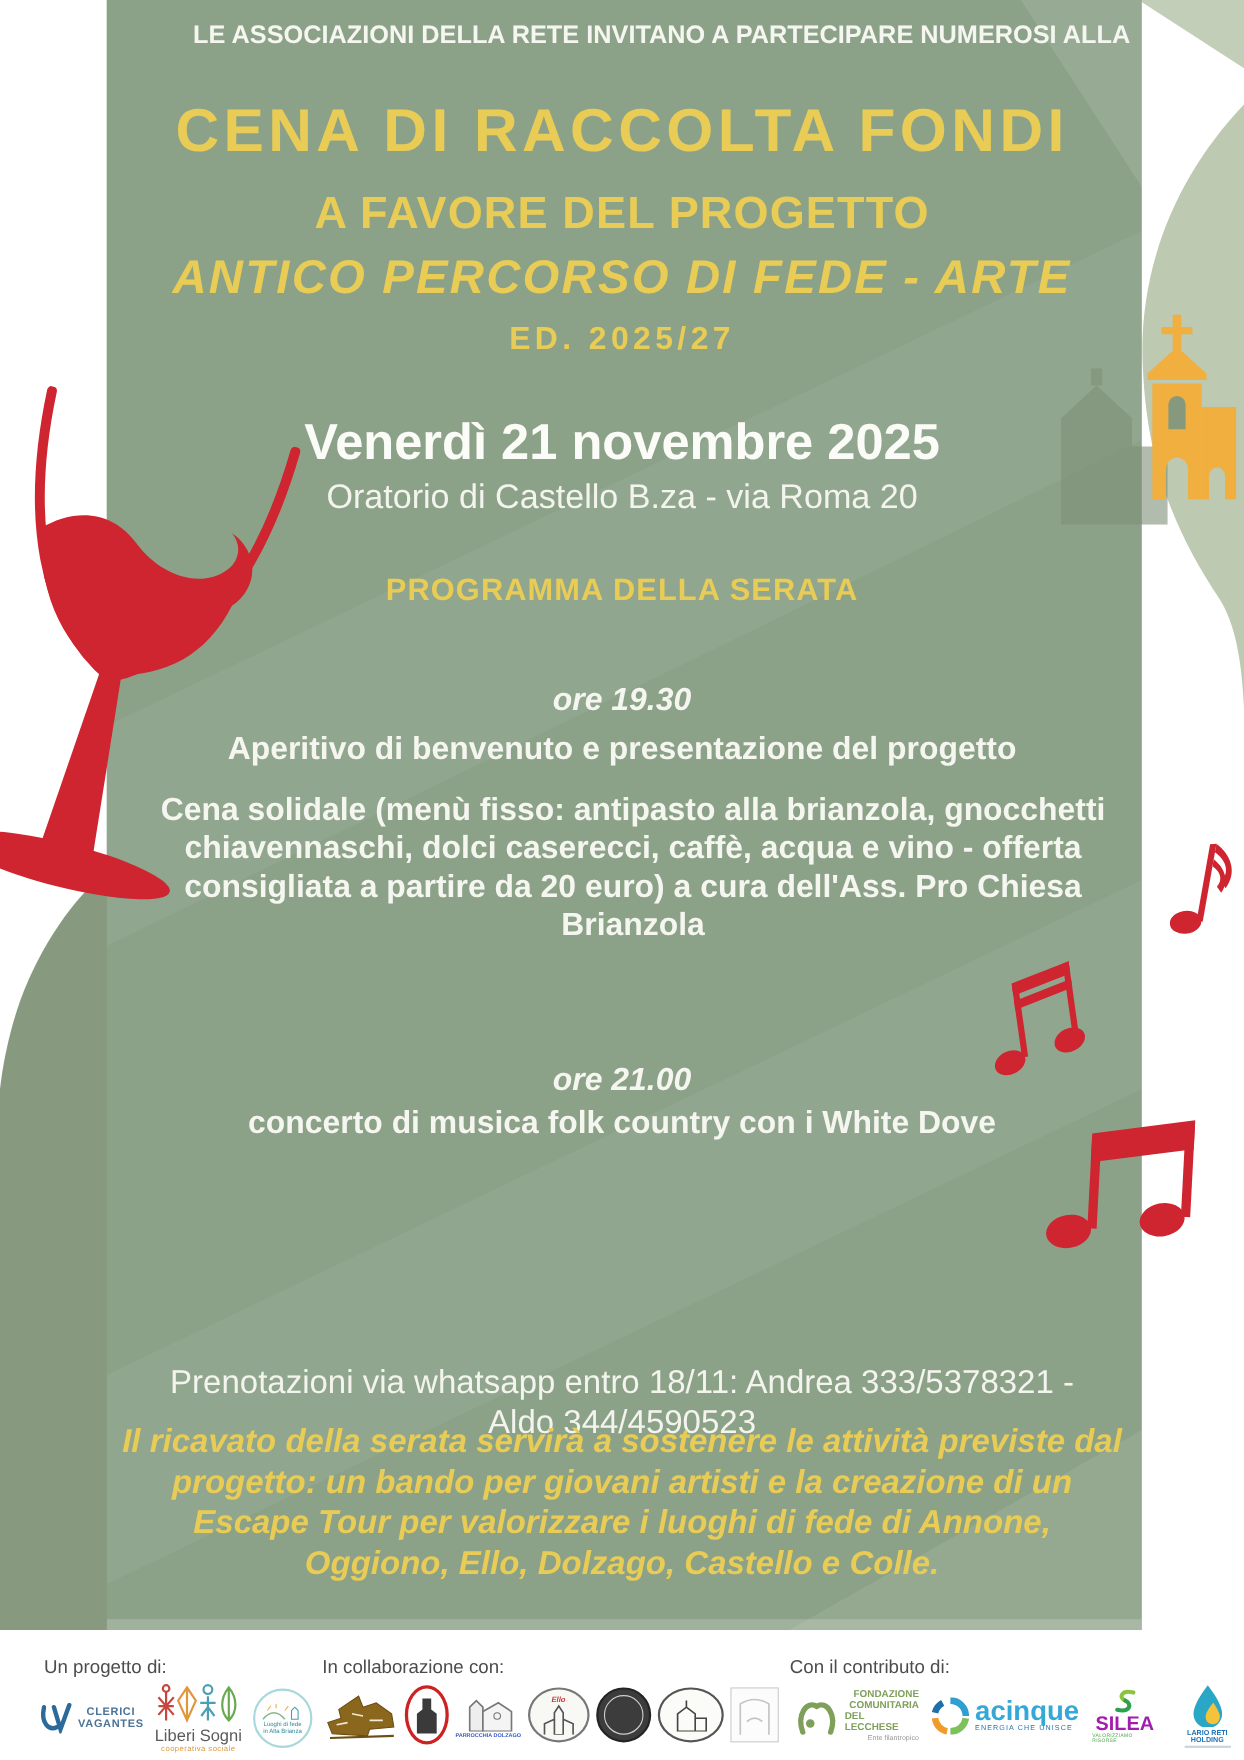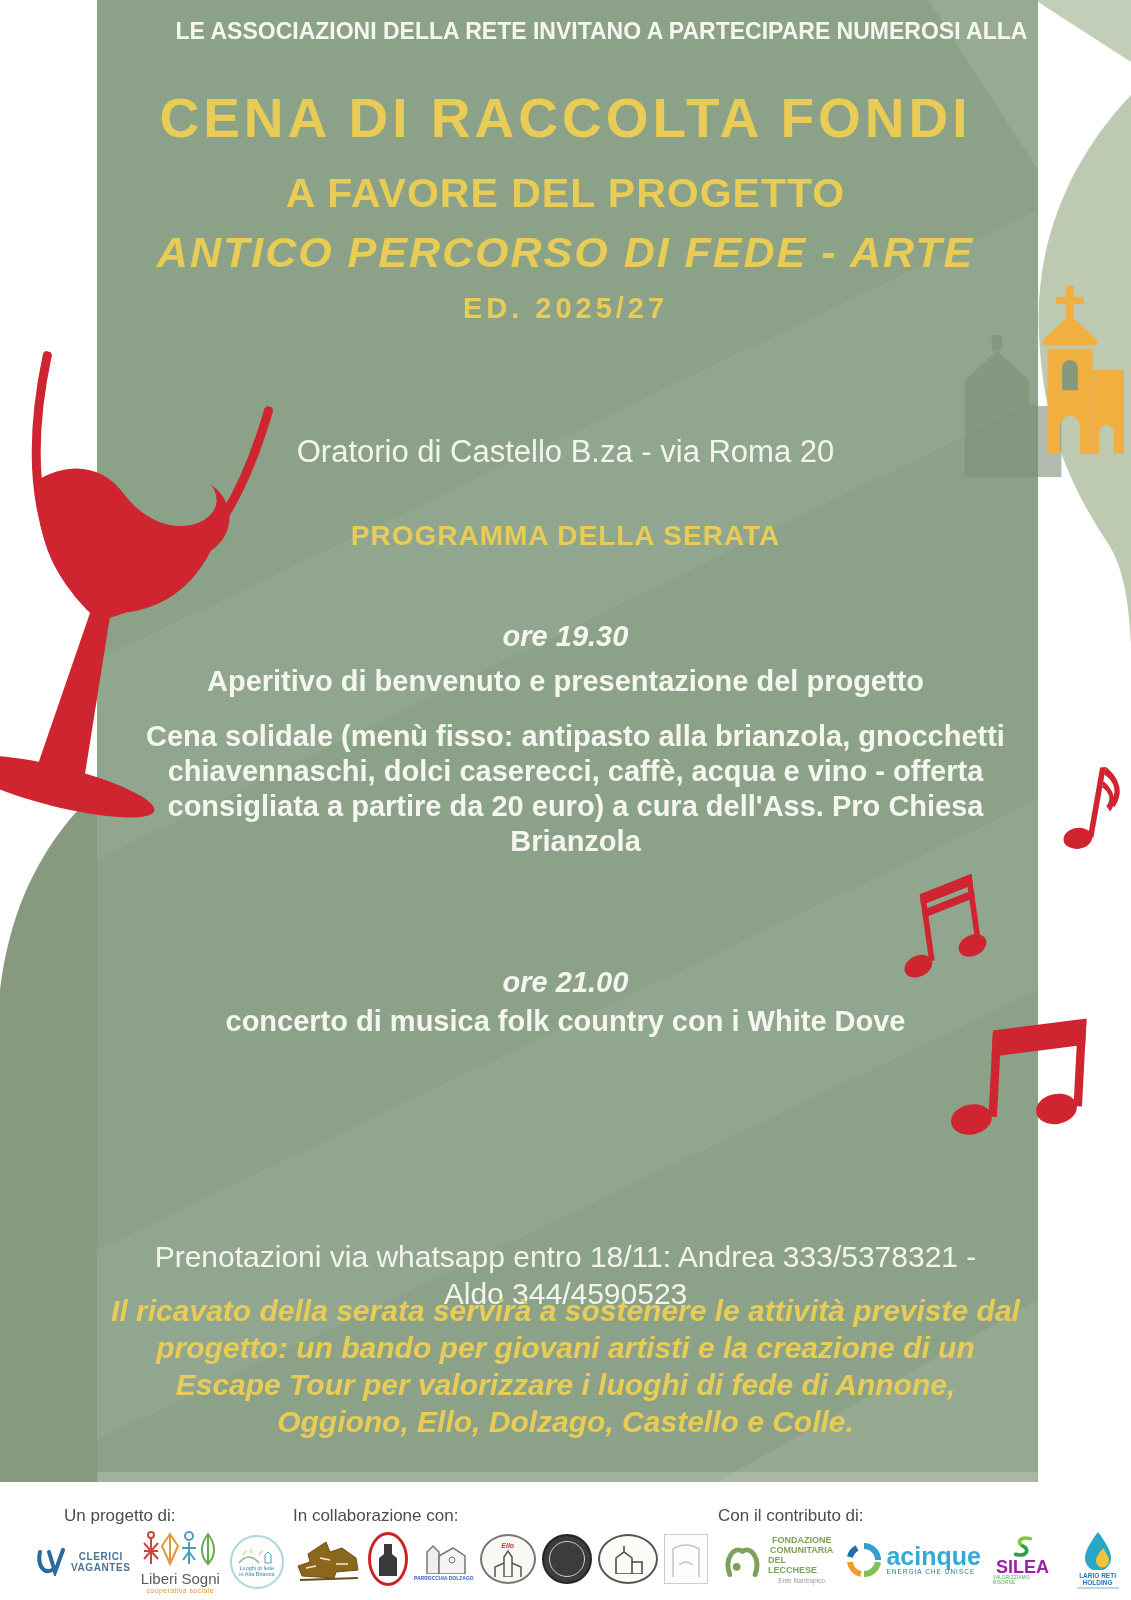--- a/index.html
+++ b/index.html
@@ -40,21 +40,21 @@
   .t3 { top:966px; } .d3 { top:1004px; }
   .prizes   { top:1118px; font-size:31px; font-weight:800; color:#e8cc55; }
   .booking  { top:1238px; font-size:30px; font-weight:400; color:#f4f4ee; line-height:37px; }
   .booking p { max-width:860px; }
   .proceeds { top:1292px; font-size:30px; font-weight:700; font-style:italic; color:#e8cc55; line-height:37px; }
   .proceeds p { max-width:912px; }
 
   
   .footer { position:absolute; left:0; top:1482px; width:1131px; height:118px; background:#ffffff; z-index:5; }
   .f-label { position:absolute; top:24px; font-size:17px; color:#4c4c4c; }
-  .lbl-1 { left:40px;margin-left:24px; } .lbl-2 { left:293px; } .lbl-3 { left:718px; }
+  .lbl-1 { left:40px; } .lbl-2 { left:293px; } .lbl-3 { left:718px; }
   .logo-row { position:absolute; display:flex; align-items:center; }
   .row-1 { left:36px;  top:48px; gap:10px; }
   .row-2 { left:296px; top:50px; gap:6px; }
   .row-3 { left:722px; top:48px; gap:12px; }
   .logo { display:flex; align-items:center; gap:5px; }
   .stack { display:flex; flex-direction:column; align-items:center; }
   .clerici-txt { font-size:10px; font-weight:800; color:#4a7396; letter-spacing:.6px; line-height:11px; }
   .liberi-name { font-size:15px; color:#5a5a5a; margin-top:2px; }
   .liberi-sub  { font-size:7px; color:#e0973c; letter-spacing:.4px; }
   .luoghi { width:54px; height:54px; border:2px solid #a8d8de; border-radius:50%; background:#fdfefd;
@@ -141,20 +141,21 @@
     <polygon points="48,128 57,128 57,36 48,38" fill="#ce2531"></polygon>
     <polygon points="138,112 147,112 147,20 138,22" fill="#ce2531"></polygon>
     <polygon points="48,36 147,18 147,46 48,64" fill="#ce2531"></polygon>
   </svg>
 
   <div class="txt kicker">LE ASSOCIAZIONI DELLA RETE INVITANO A PARTECIPARE NUMEROSI ALLA</div>
   <div class="txt title">CENA DI RACCOLTA FONDI</div>
   <div class="txt subtitle">A FAVORE DEL PROGETTO</div>
   <div class="txt project">ANTICO PERCORSO DI FEDE - ARTE</div>
   <div class="txt edition">ED. 2025/27</div>
+  <div class="txt date">Venerdì 21 novembre 2025</div>
   <div class="txt venue">Oratorio di Castello B.za - via Roma 20</div>
   <div class="txt program-heading">PROGRAMMA DELLA SERATA</div>
 
   <div class="txt time t1">ore 19.30</div>
   <div class="txt desc d1">
       <p>Aperitivo di benvenuto e presentazione del progetto</p>
     </div>
   <div class="txt desc d2">
       <p>Cena solidale (menù fisso: antipasto alla brianzola, gnocchetti chiavennaschi, dolci caserecci, caffè, acqua e vino - offerta consigliata a partire da 20 euro) a cura dell'Ass. Pro Chiesa Brianzola</p>
     </div>
@@ -257,21 +258,21 @@
       </div>
     </div>
 
     <div class="logo-row row-3">
       <div class="logo">
         <svg width="42" height="38" viewBox="0 0 42 38">
           <path d="M8,34 C2,18 12,4 21,10" stroke="#7fa05a" stroke-width="5" fill="none" stroke-linecap="round"></path>
           <path d="M34,34 C40,18 30,4 21,10" stroke="#7fa05a" stroke-width="5" fill="none" stroke-linecap="round"></path>
           <circle cx="15" cy="26" r="4" fill="#7fa05a"></circle>
         </svg>
-        <div class="stack" style="align-items:center;">
+        <div class="stack" style="align-items:flex-end;">
           <span class="fond-txt">FONDAZIONE</span>
           <span class="fond-txt">COMUNITARIA</span>
           <span class="fond-txt">DEL LECCHESE</span>
           <span class="fond-sub">Ente filantropico</span>
         </div>
       </div>
       <div class="logo">
         <svg width="34" height="34" viewBox="0 0 34 34">
           <path d="M17,3 A14,14 0 0 1 31,17" stroke="#2f9fd0" stroke-width="6" fill="none"></path>
           <path d="M31,19 A14,14 0 0 1 17,31" stroke="#7dc15a" stroke-width="6" fill="none"></path>

